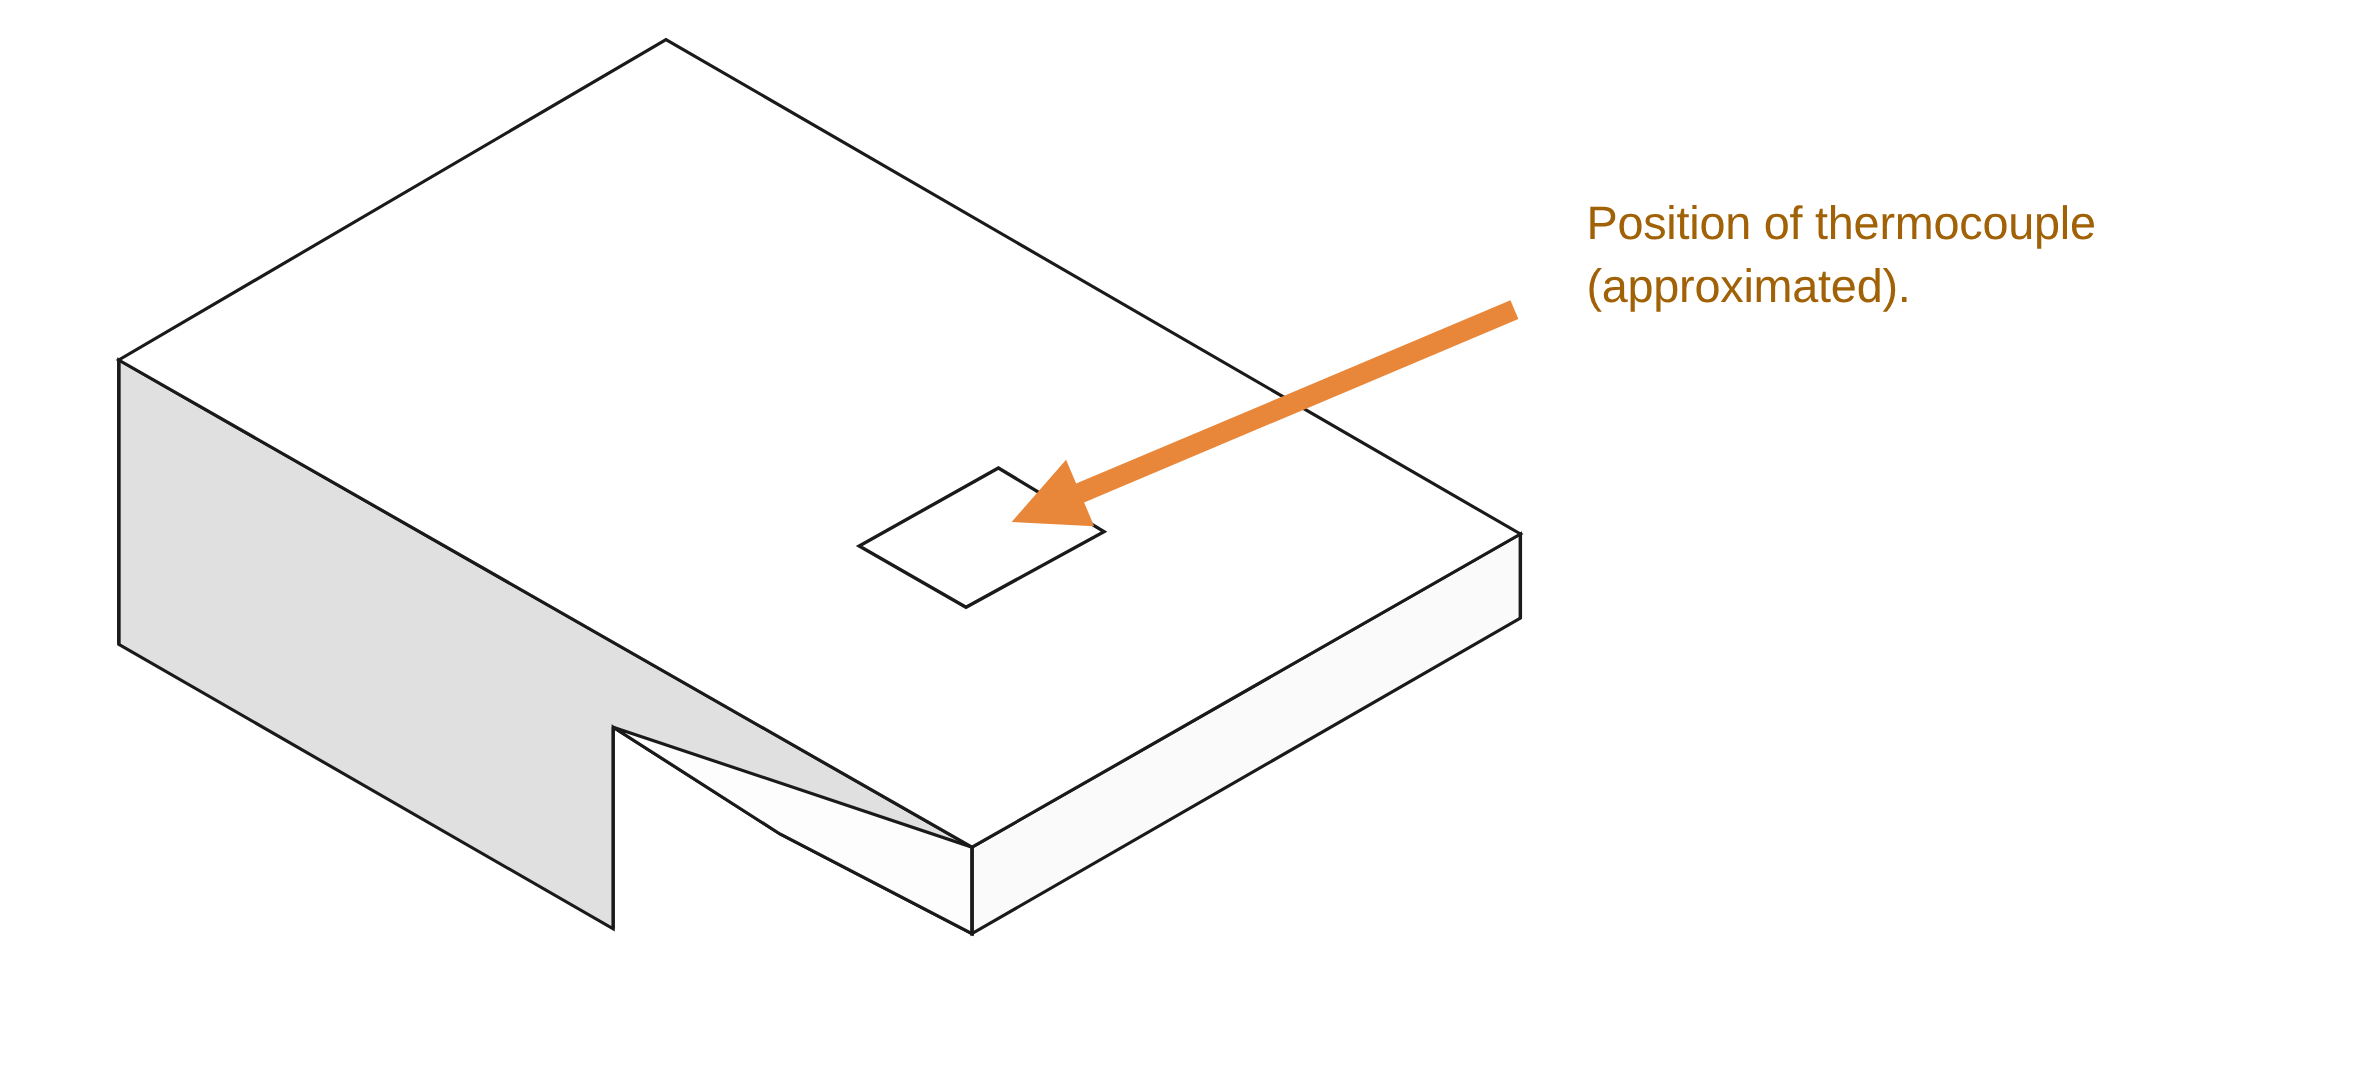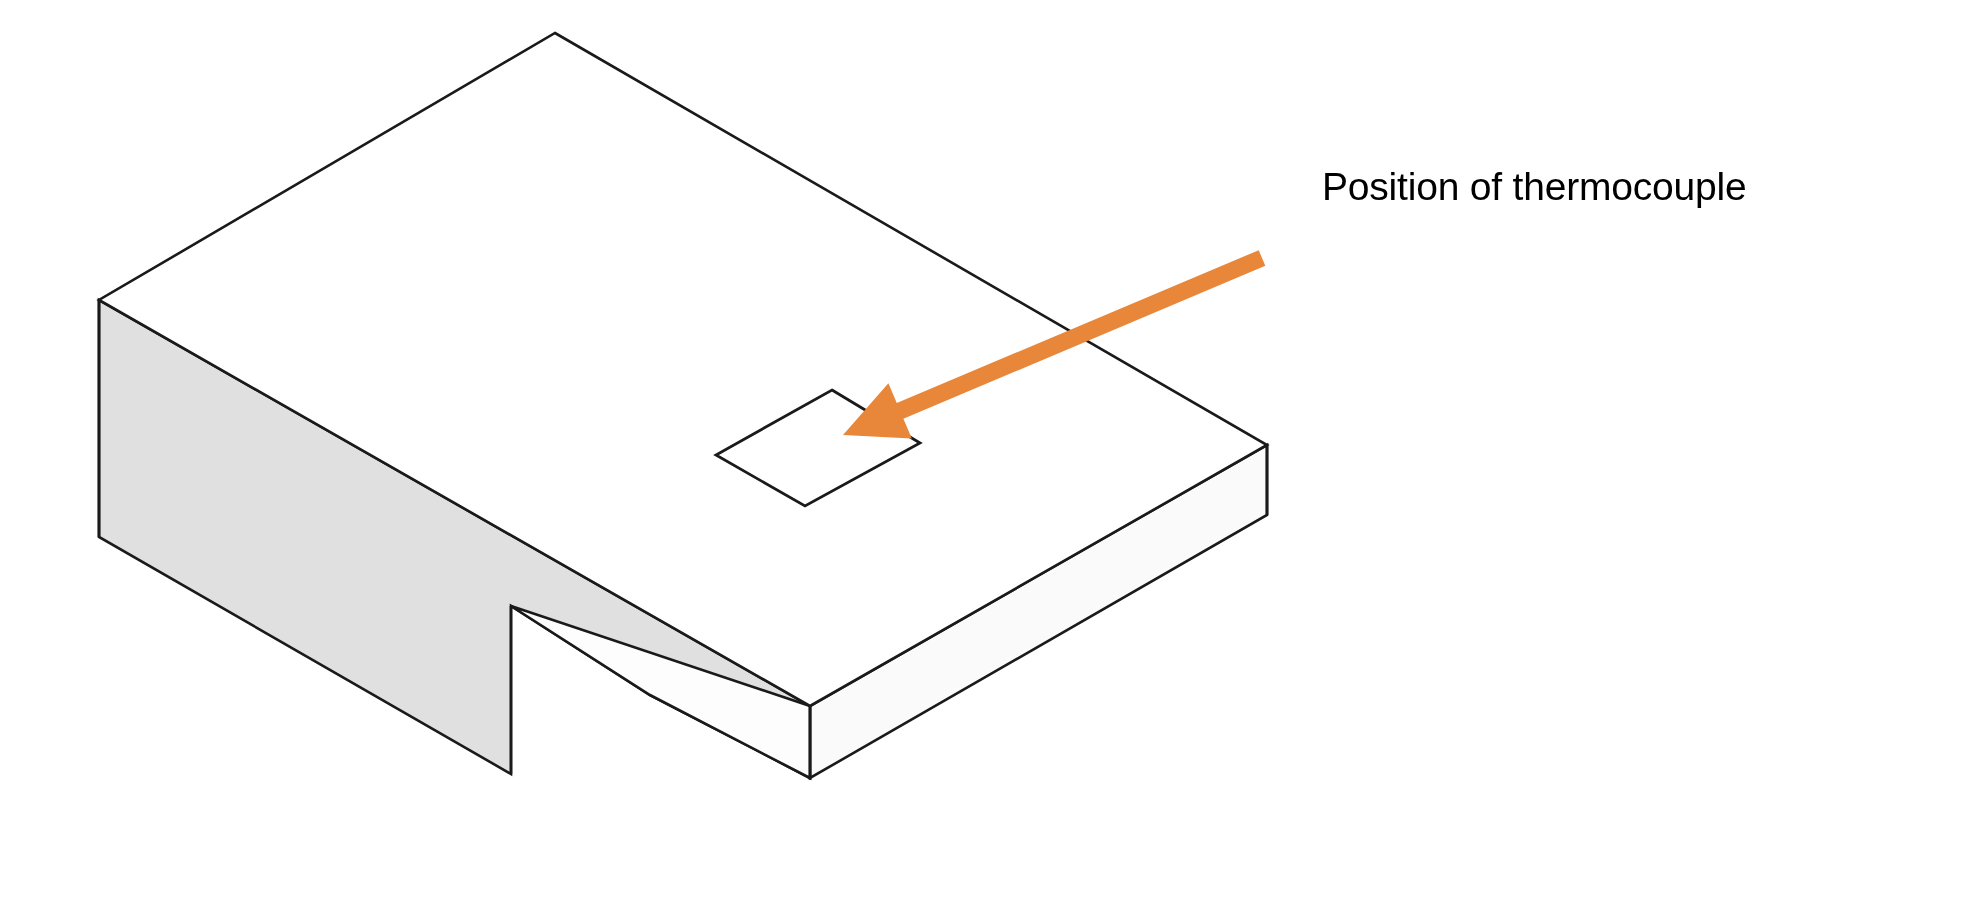--- a/index.html
+++ b/index.html
@@ -31,21 +31,21 @@
   .annotation-block {
     position: absolute;
     left: 1322px;
     top: 160px;
     width: 620px;
   }
   .annotation-line {
     font-family: "Liberation Sans", "DejaVu Sans", sans-serif;
     font-size: 39px;
     line-height: 53px;
-    color: #000000;
+    color: #a16207;
     white-space: nowrap;
     letter-spacing: -0.2px;
   }
 </style>
 </head>
 <body>
 
 <div id="stage">
 
   <svg id="diagram-svg" viewBox="0 0 1970 907" xmlns="http://www.w3.org/2000/svg">
@@ -72,15 +72,16 @@
     <polygon id="marker-patch" fill="#ffffff" stroke="#1a1a1a" stroke-width="2.8" stroke-linejoin="miter" points="832,390 920,443 805,506 716,455"></polygon>
 
     <g>
       <polygon id="arrow-shape" fill="#e8873a" stroke="none" points="1258.7,250.2 896.8,403.0 888.4,383.2 843.0,435.0 911.8,438.5 903.4,418.7 1265.3,265.8"></polygon>
     </g>
 
   </svg>
 
   <div class="annotation-block">
     <div class="annotation-line">Position of thermocouple</div>
+    <div class="annotation-line">(approximated).</div>
   </div>
 
 </div>
 
 </body></html>

